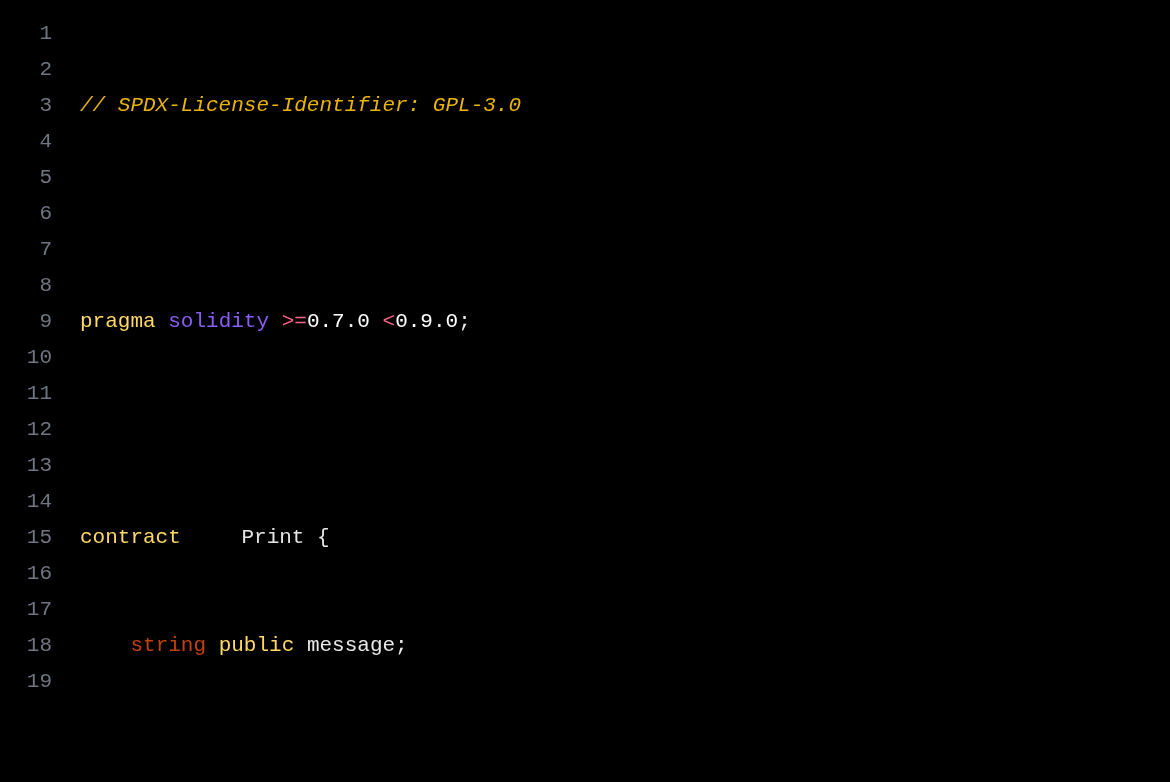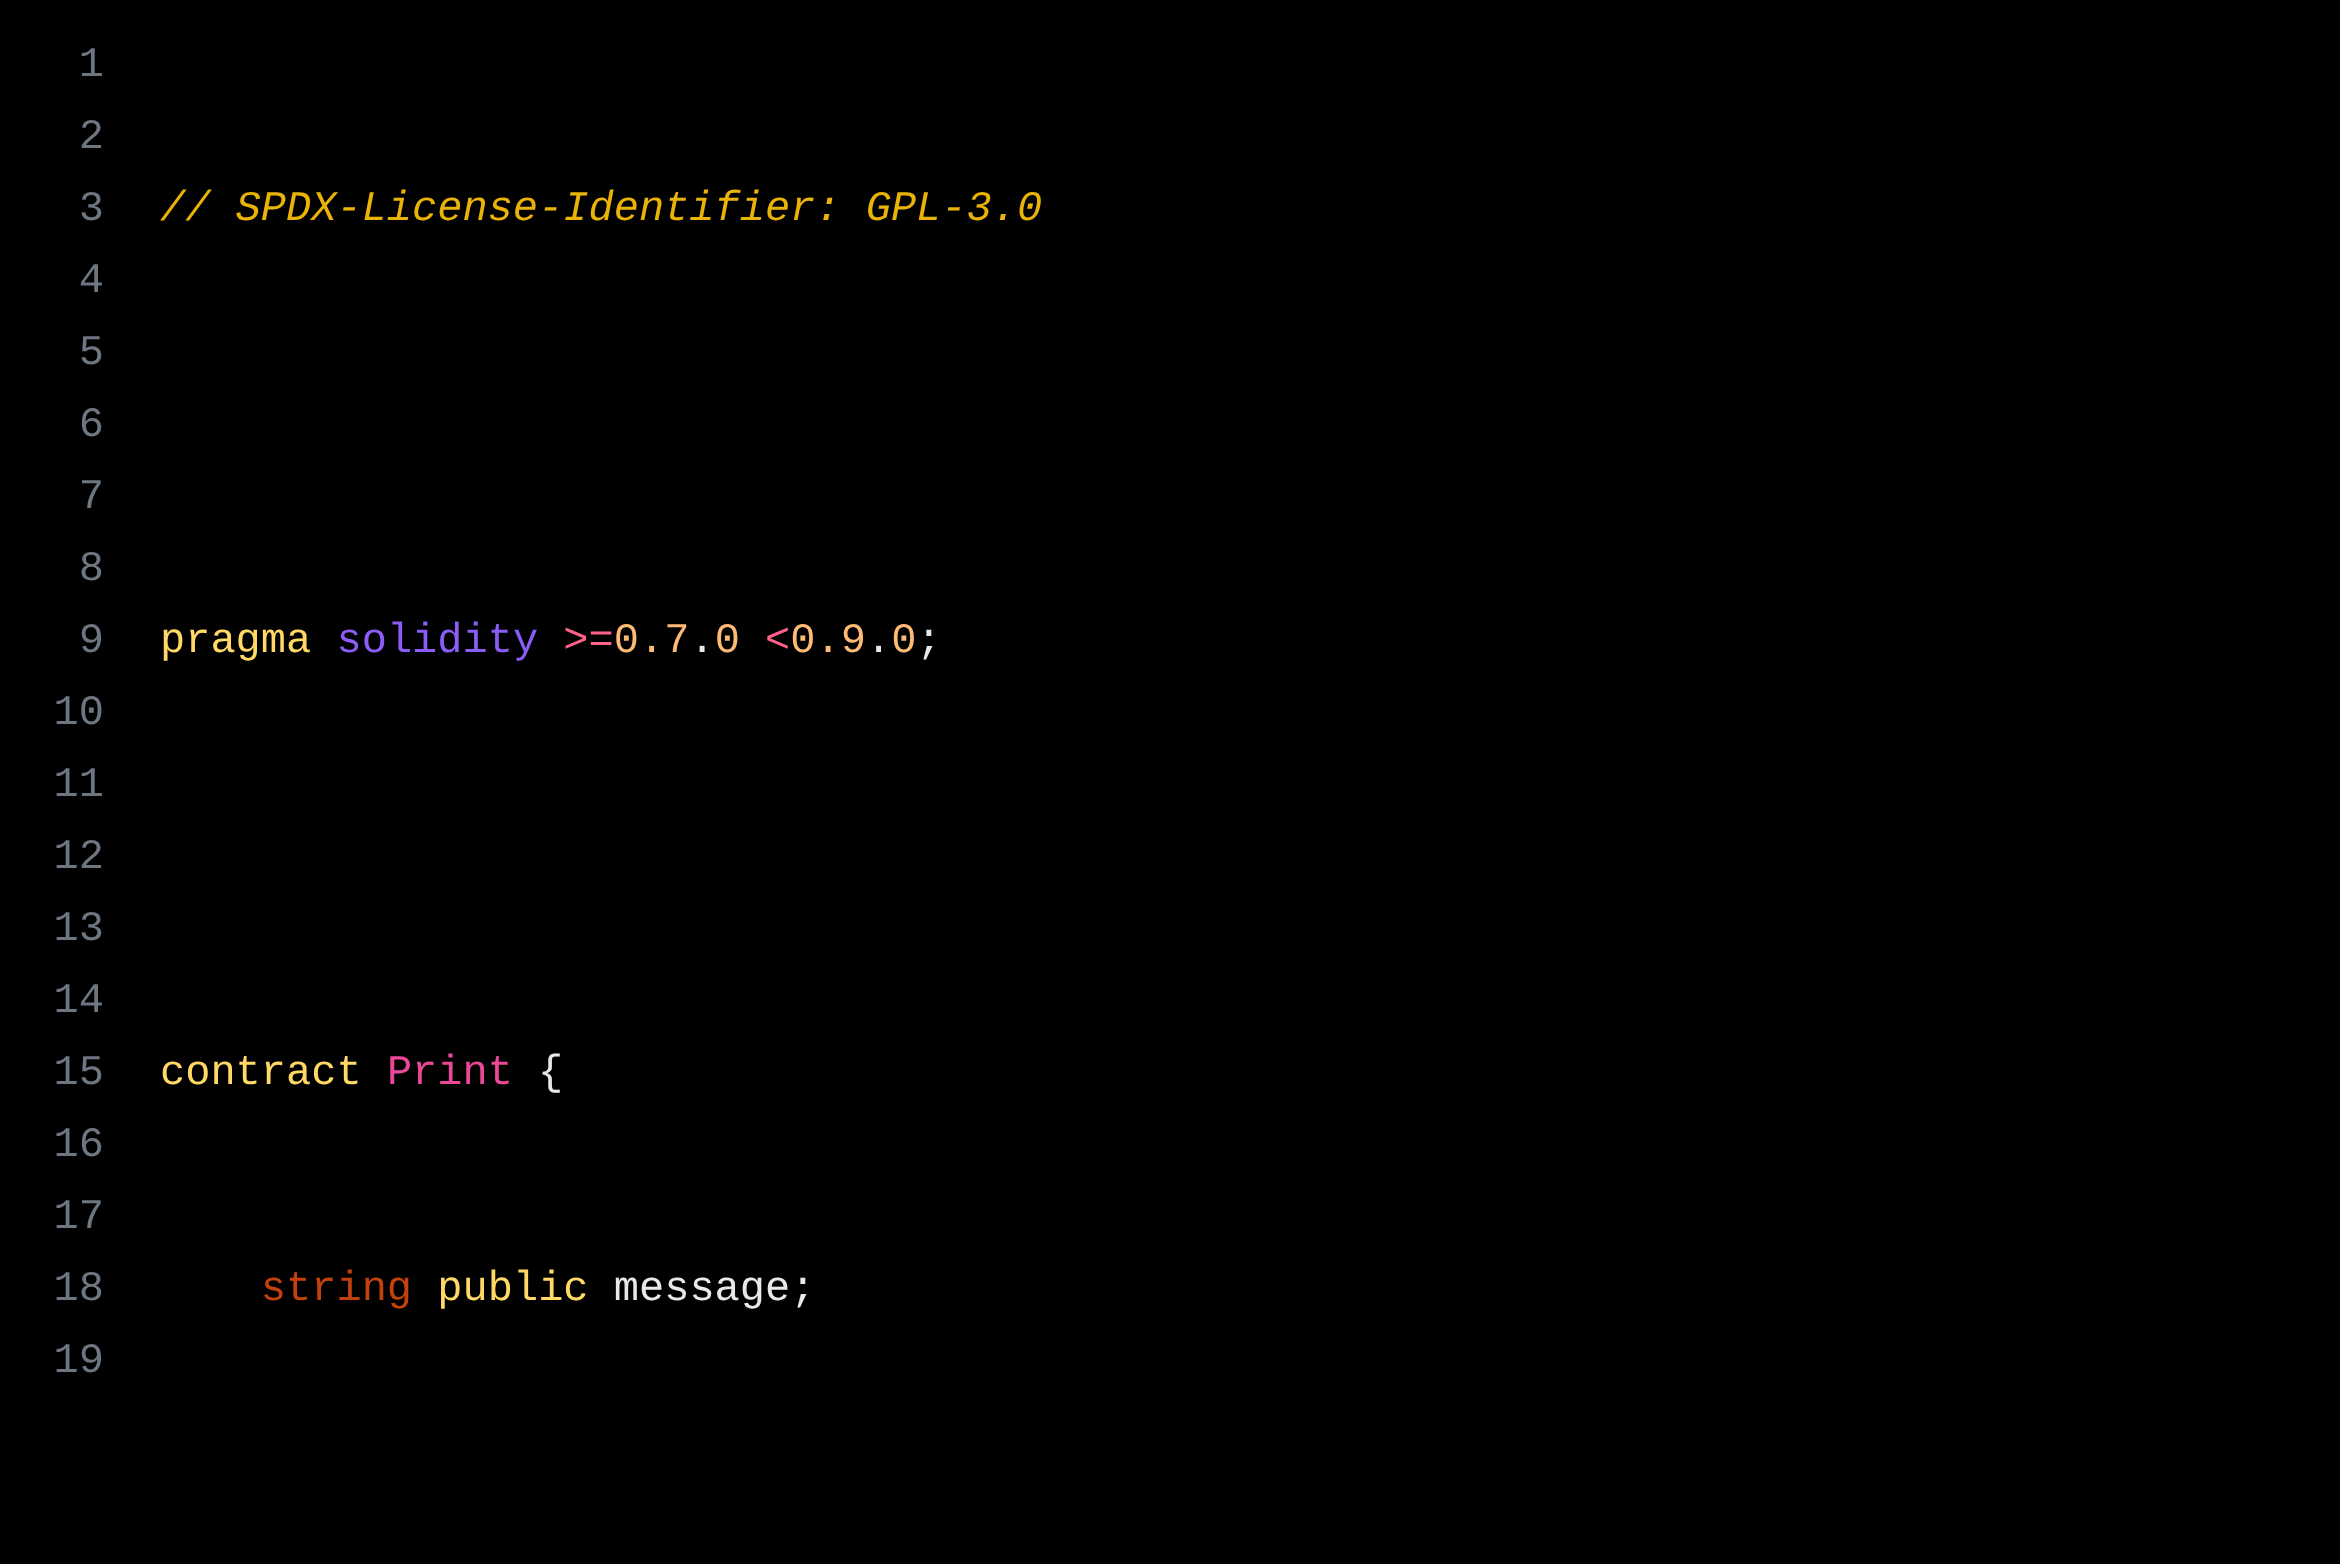--- a/index.html
+++ b/index.html
@@ -32,23 +32,23 @@
     .code {
       flex: 1;
       white-space: pre;
     }
     .line {
       height: 36px;
     }
     .tok-comment    { color: #eab308; font-style: italic; }
     .tok-keyword    { color: #ffd866; margin-top: 43px; }  
     .tok-typekw     { color: #c2410c; }  
-    .tok-classname  { color: #ec4899; }  
+    .tok-classname  { color: #e5e5e5; margin-left: 48px; }  
     .tok-identifier { color: #e8e8e8; text-align: center; }
-    .tok-number     { color: #fdba74; font-family: Liberation Mono, monospace; }
+    .tok-number     { color: #ffffff; font-family: Liberation Mono, monospace; }
     .tok-punct      { color: #e8e8e8; }
     .tok-operator   { color: #ff6188; }
     .tok-solidity   { color: #8b5cf6; }
   </style>
 </head>
 <body>
 
 <div class="editor">
   <div class="gutter">
     <div class="line">1</div>

